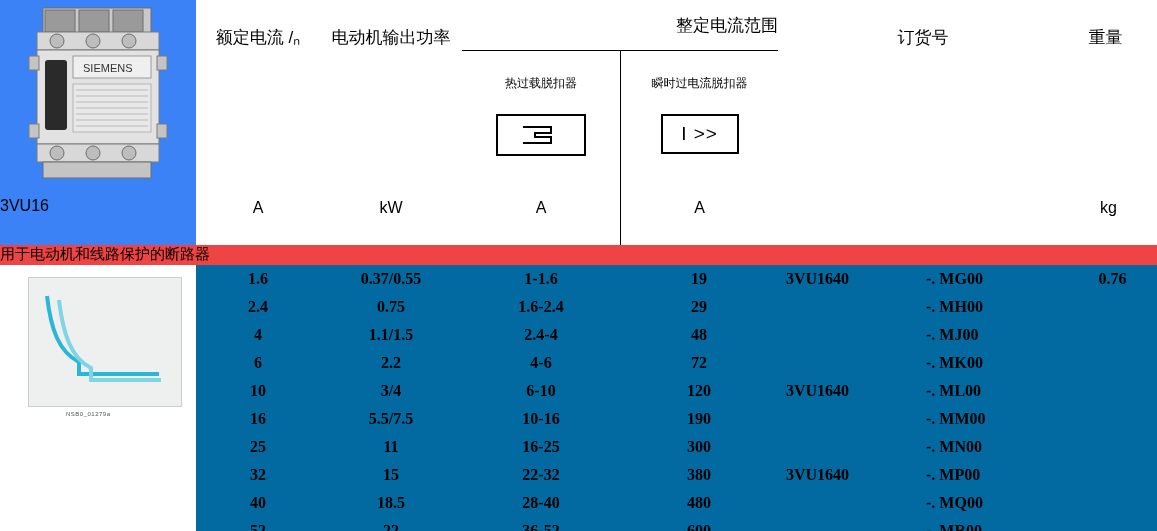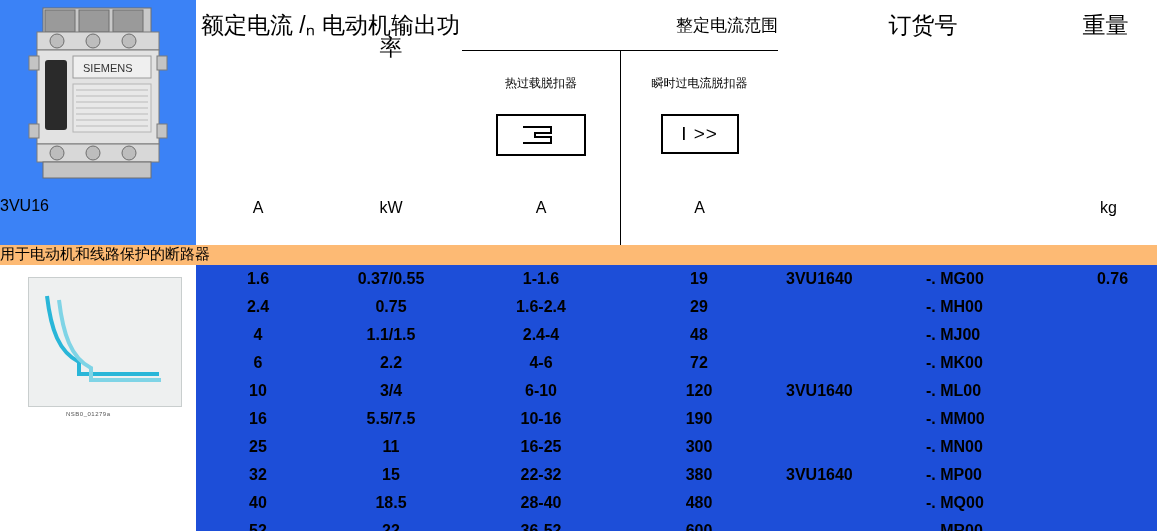--- a/index.html
+++ b/index.html
@@ -49,22 +49,22 @@
     background: #ffffff;
   }
   .hdr-img {
     border-bottom: 2px solid #000;
     height: 232px;
     position: relative;
     background: #3b82f6;
   }
   .hdr-title {
     text-align: center;
-    font-size: 23px;
-    padding-top: 14px;
+    font-size: 17px;
+    padding-top: 27px;
     line-height: 22px;
   }
   .hdr-unit {
     position: absolute;
     bottom: 28px;
     left: 0;
     right: 0;
     text-align: center;
     font-size: 16px;
   }
@@ -148,40 +148,41 @@
     position: relative;
   }
   .caption {
     text-align: left;
     font-size: 16px;
     margin-top: 7px;
   }
 
   
   .band td {
-    background: #fdba74;
+    background: #ef4444;
     border-bottom: 1px solid #000;
     border-top: 1px solid #000;
     font-size: 15px;
     padding: 4px 6px 5px 6px;
     height: 20px;
   }
   .band .band-left {
     border-right: 0;
   }
 
   
   .data-cell {
     border-left: 1px solid #000;
     text-align: center;
     font-size: 16px;
     font-weight: bold;
     height: 28px;
     line-height: 28px;
-    background: #1d4ed8;
+    background: #0369a1;
+    font-family: Liberation Serif, serif;
   }
   .data-cell.order {
     text-align: left;
     padding-left: 0;
   }
   .order-inner {
     display: flex;
     align-items: flex-end;
     height: 28px;
   }

